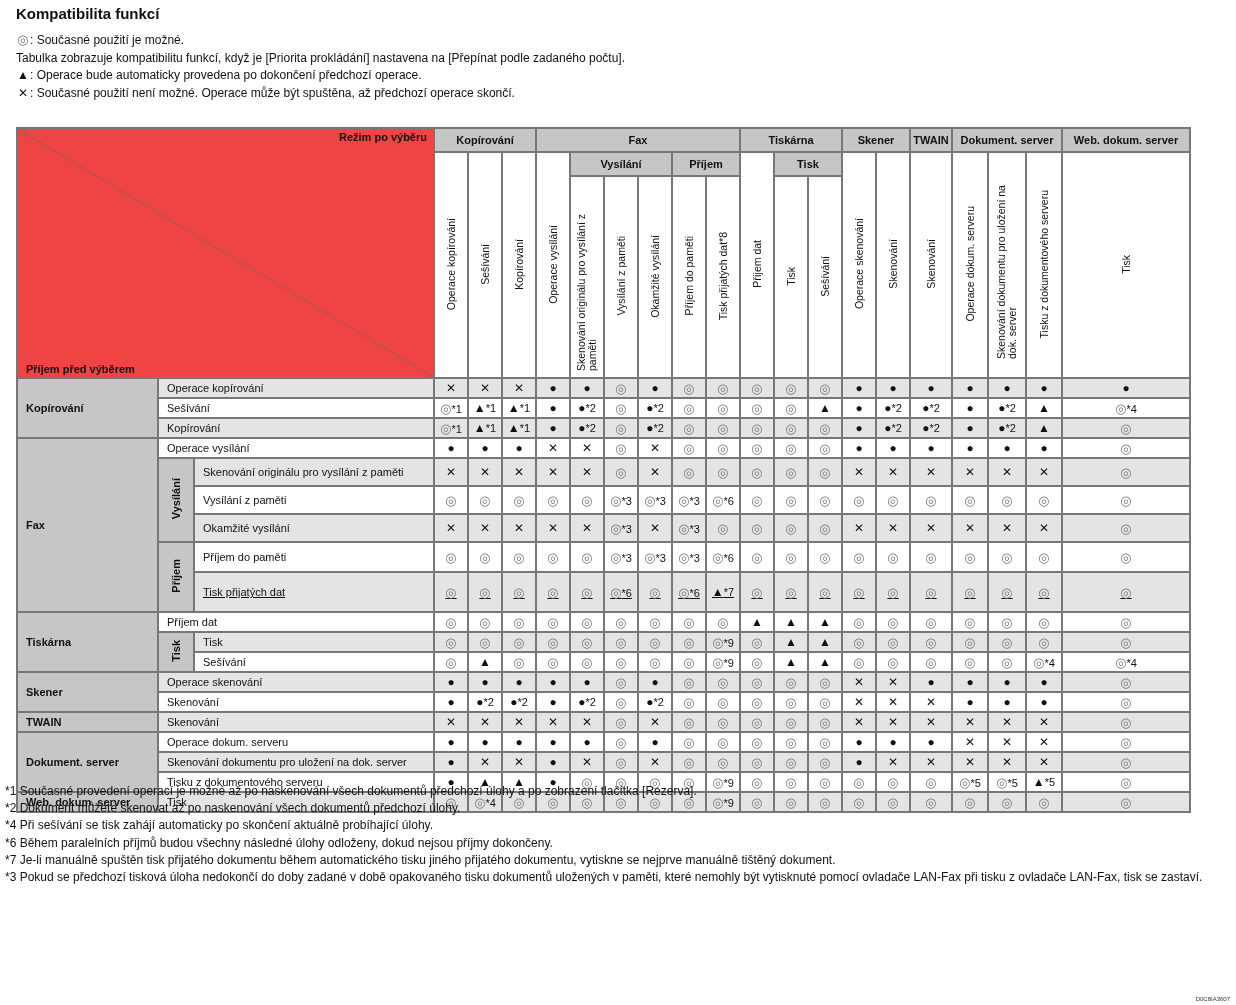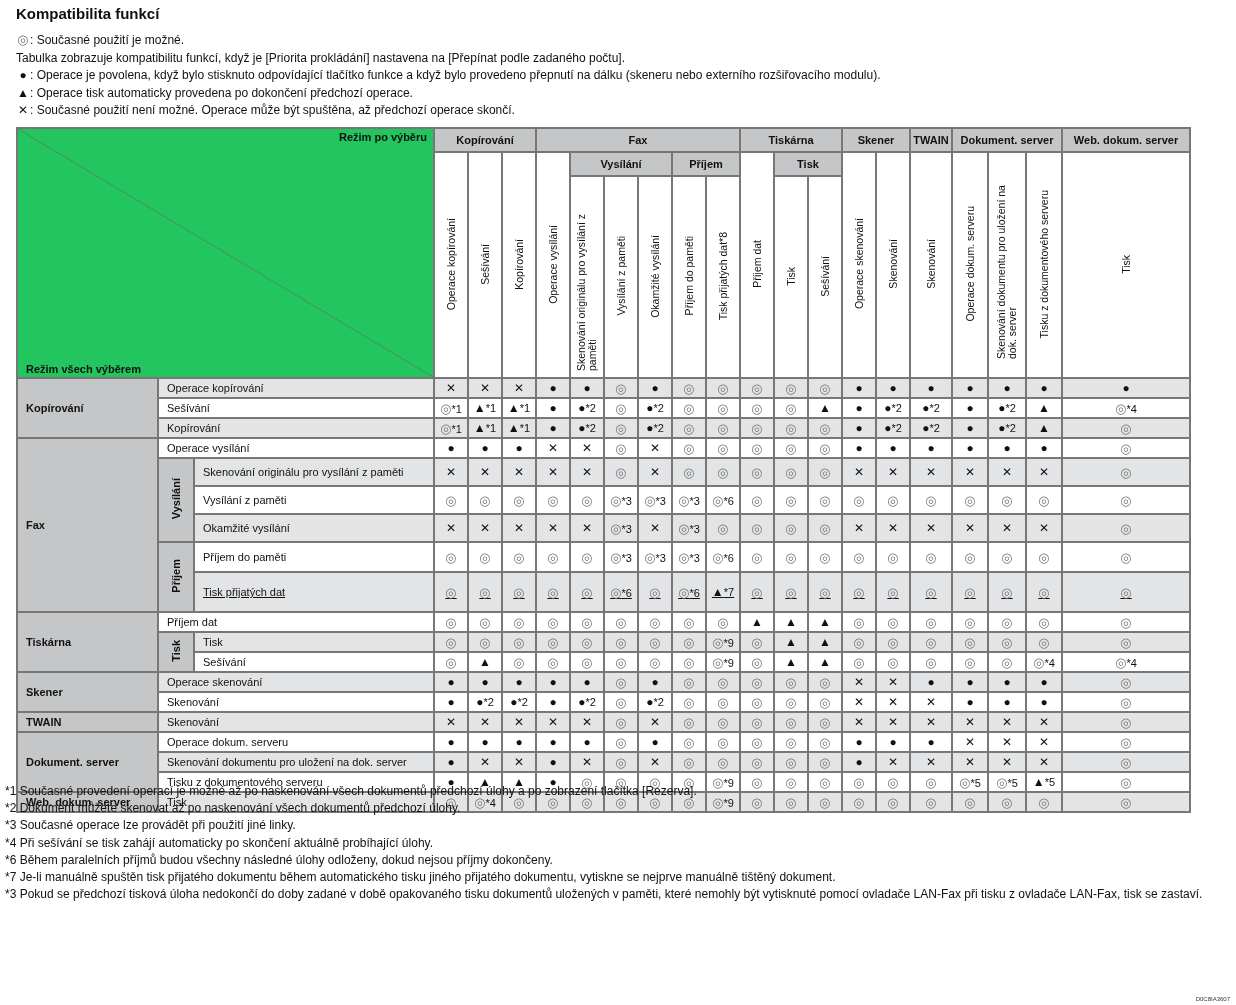--- a/index.html
+++ b/index.html
@@ -5,21 +5,21 @@
   html, body { margin:0; padding:0; background:#fff; }
   body { width:1236px; height:1005px; position:relative; font-family:"Liberation Sans", sans-serif; color:#111; overflow:hidden; }
   .title { position:absolute; left:16px; top:5px; font-size:15px; font-weight:bold; }
   .intro { position:absolute; left:16px; top:31px; font-size:12px; line-height:17.5px; }
   .intro .sym { display:inline-block; width:14px; text-align:center; }
   table.compat { position:absolute; left:16px; top:127px; border-collapse:collapse; table-layout:fixed; font-size:11px; }
   table.compat td, table.compat th { border:2px solid #777; padding:0; text-align:center; vertical-align:middle; }
   th.grp { background:#c4c6c8; font-weight:bold; height:22px; font-size:11px; }
   th.colh { background:#fff; font-weight:normal; vertical-align:bottom; }
   .vt { writing-mode:vertical-rl; transform:rotate(180deg); white-space:normal; text-align:left; font-size:10.5px; padding:4px 0; max-height:190px; display:inline-block; line-height:11px; }
-  td.corner { background:#22c55e; position:relative; }
+  td.corner { background:#ef4444; position:relative; }
   td.corner svg { position:absolute; left:0; top:0; width:100%; height:100%; }
   td.corner .after { position:absolute; right:6px; top:2px; font-weight:bold; font-size:11px; }
   td.corner .before { position:absolute; left:8px; bottom:2px; font-weight:bold; font-size:11px; }
   td.cat { background:#c4c6c8; font-weight:bold; text-align:left !important; padding-left:8px !important; }
   td.sub { background:#c4c6c8; font-weight:bold; }
   td.sub .vsub { writing-mode:vertical-rl; transform:rotate(180deg); display:inline-block; font-size:11px; }
   td.rowlbl { text-align:left !important; padding-left:8px !important; font-size:11px; }
   tr.shade td.rowlbl, tr.shade td.v { background:#e3e4e6; }
   tr.plain td.rowlbl, tr.plain td.v { background:#fff; }
   td.v { font-size:12px; white-space:nowrap; }
@@ -30,22 +30,21 @@
   .docid { position:absolute; right:6px; bottom:3px; font-size:6px; color:#333; }
 </style>
 </head>
 <body>
 
 <div class="title">Kompatibilita funkcí</div>
 
 <div class="intro">
   <div><span class="sym dbl">◎</span><span>: Současné použití je možné.</span></div>
   <div>Tabulka zobrazuje kompatibilitu funkcí, když je [Priorita prokládání] nastavena na [Přepínat podle zadaného počtu].</div>
-  <div><span class="sym">●</span><span>: Operace je povolena, když bylo stisknuto odpovídající tlačítko funkce a když bylo provedeno přepnutí na dálku (skeneru nebo externího rozšiřovacího modulu).</span></div>
-  <div><span class="sym">▲</span><span>: Operace tisk automaticky provedena po dokončení předchozí operace.</span></div>
+  <div><span class="sym">▲</span><span>: Operace bude automaticky provedena po dokončení předchozí operace.</span></div>
   <div><span class="sym">✕</span><span>: Současné použití není možné. Operace může být spuštěna, až předchozí operace skončí.</span></div>
 </div>
 
 <table class="compat">
   <colgroup>
     <col style="width:141px">
       <col style="width:36px">
       <col style="width:240px">
     <col style="width:34px">
       <col style="width:34px">
@@ -67,21 +66,21 @@
       <col style="width:36px">
     <col style="width:128px">
   </colgroup>
   <tbody>
       <tr>
     <td class="corner" colspan="3" rowspan="3">
       <svg preserveAspectRatio="none" viewBox="0 0 100 100">
             <line x1="0" y1="0" x2="100" y2="100" stroke="#666" stroke-width="0.6" vector-effect="non-scaling-stroke"></line>
           </svg>
       <span class="after">Režim po výběru</span>
-      <span class="before">Režim všech výběrem</span>
+      <span class="before">Příjem před výběrem</span>
     </td>
     <th class="grp" colspan="3">Kopírování</th>
     <th class="grp" colspan="6">Fax</th>
     <th class="grp" colspan="3">Tiskárna</th>
     <th class="grp" colspan="2">Skener</th>
     <th class="grp">TWAIN</th>
     <th class="grp" colspan="3">Dokument. server</th>
     <th class="grp">Web. dokum. server</th>
   </tr>
   <tr>
@@ -539,20 +538,19 @@
         <td class="v"><span class="dbl">◎</span></td>
         <td class="v"><span class="dbl">◎</span></td>
         <td class="v"><span class="dbl">◎</span></td>
       </tr>
     </tbody>
 </table>
 
 <div class="footnotes">
   <div>*1 Současné provedení operací je možné až po naskenování všech dokumentů předchozí úlohy a po zobrazení tlačítka [Rezerva].</div>
   <div>*2 Dokument můžete skenovat až po naskenování všech dokumentů předchozí úlohy.</div>
-  <div>*3 Současné operace lze provádět při použití jiné linky.</div>
   <div>*4 Při sešívání se tisk zahájí automaticky po skončení aktuálně probíhající úlohy.</div>
   <div>*6 Během paralelních příjmů budou všechny následné úlohy odloženy, dokud nejsou příjmy dokončeny.</div>
   <div>*7 Je-li manuálně spuštěn tisk přijatého dokumentu během automatického tisku jiného přijatého dokumentu, vytiskne se nejprve manuálně tištěný dokument.</div>
   <div>*3 Pokud se předchozí tisková úloha nedokončí do doby zadané v době opakovaného tisku dokumentů uložených v paměti, které nemohly být vytisknuté pomocí ovladače LAN-Fax při tisku z ovladače LAN-Fax, tisk se zastaví.</div>
 </div>
 
 <div class="docid">D0C8IA3607</div>
 
 </body></html>

